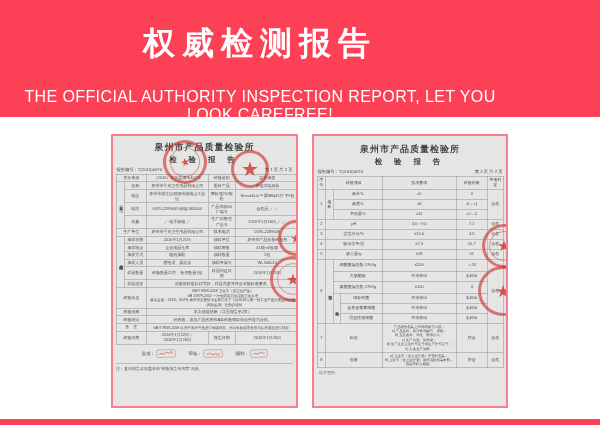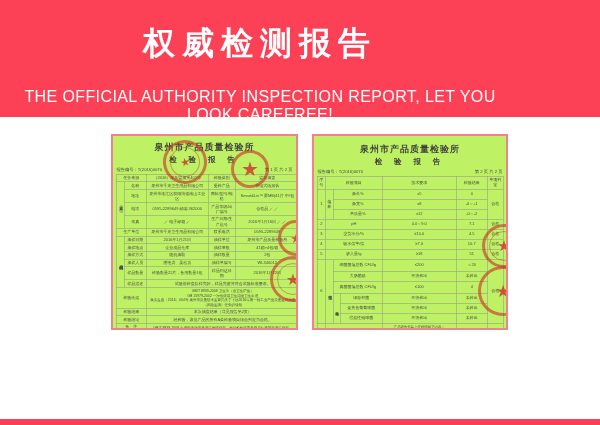--- a/index.html
+++ b/index.html
@@ -13,22 +13,22 @@
   #hdr-inner { position:absolute; left:0; top:0; width:520px; height:117px; text-align:center; }
   #hdr-title { position:absolute; left:0; right:0; top:22px; font-size:32px; font-weight:bold;
                letter-spacing:7px; }
   #hdr-sub { position:absolute; left:0; right:0; top:64px; font-size:16px; letter-spacing:2px; }
   #hdr-en  { position:absolute; left:0; right:0; top:88px; font-size:16px; letter-spacing:.4px; }
 
   
   #bottom-strip { position:absolute; left:0; bottom:0; width:600px; height:6px; background:#fc4156; }
 
   
-  .doc { position:absolute; top:134px; height:196px; border:2px solid #f4808f;
-         background:#bef264; overflow:hidden; }
+  .doc { position:absolute; top:134px; height:274px; border:2px solid #f4808f;
+         background:#e5e5e5; overflow:hidden; }
   #doc-left  { left:111px; width:187px; }
   #doc-right { left:312px; width:196px; }
   .doc-inner { transform:scale(.5); transform-origin:0 0; color:#4b4b4b; }
   #doc-left  .doc-inner { width:366px; padding:10px 6px 0 6px; }
   #doc-right .doc-inner { width:384px; padding:14px 6px 0 6px; }
 
   .org-name { text-align:center; font-family:"Liberation Serif", serif; font-weight:bold;
               font-size:18px; letter-spacing:2px; color:#3f3f3f; }
   .doc-title { text-align:center; font-family:"Liberation Serif", serif; font-weight:bold;
                font-size:15px; letter-spacing:10px; margin-top:3px; color:#3f3f3f; }

